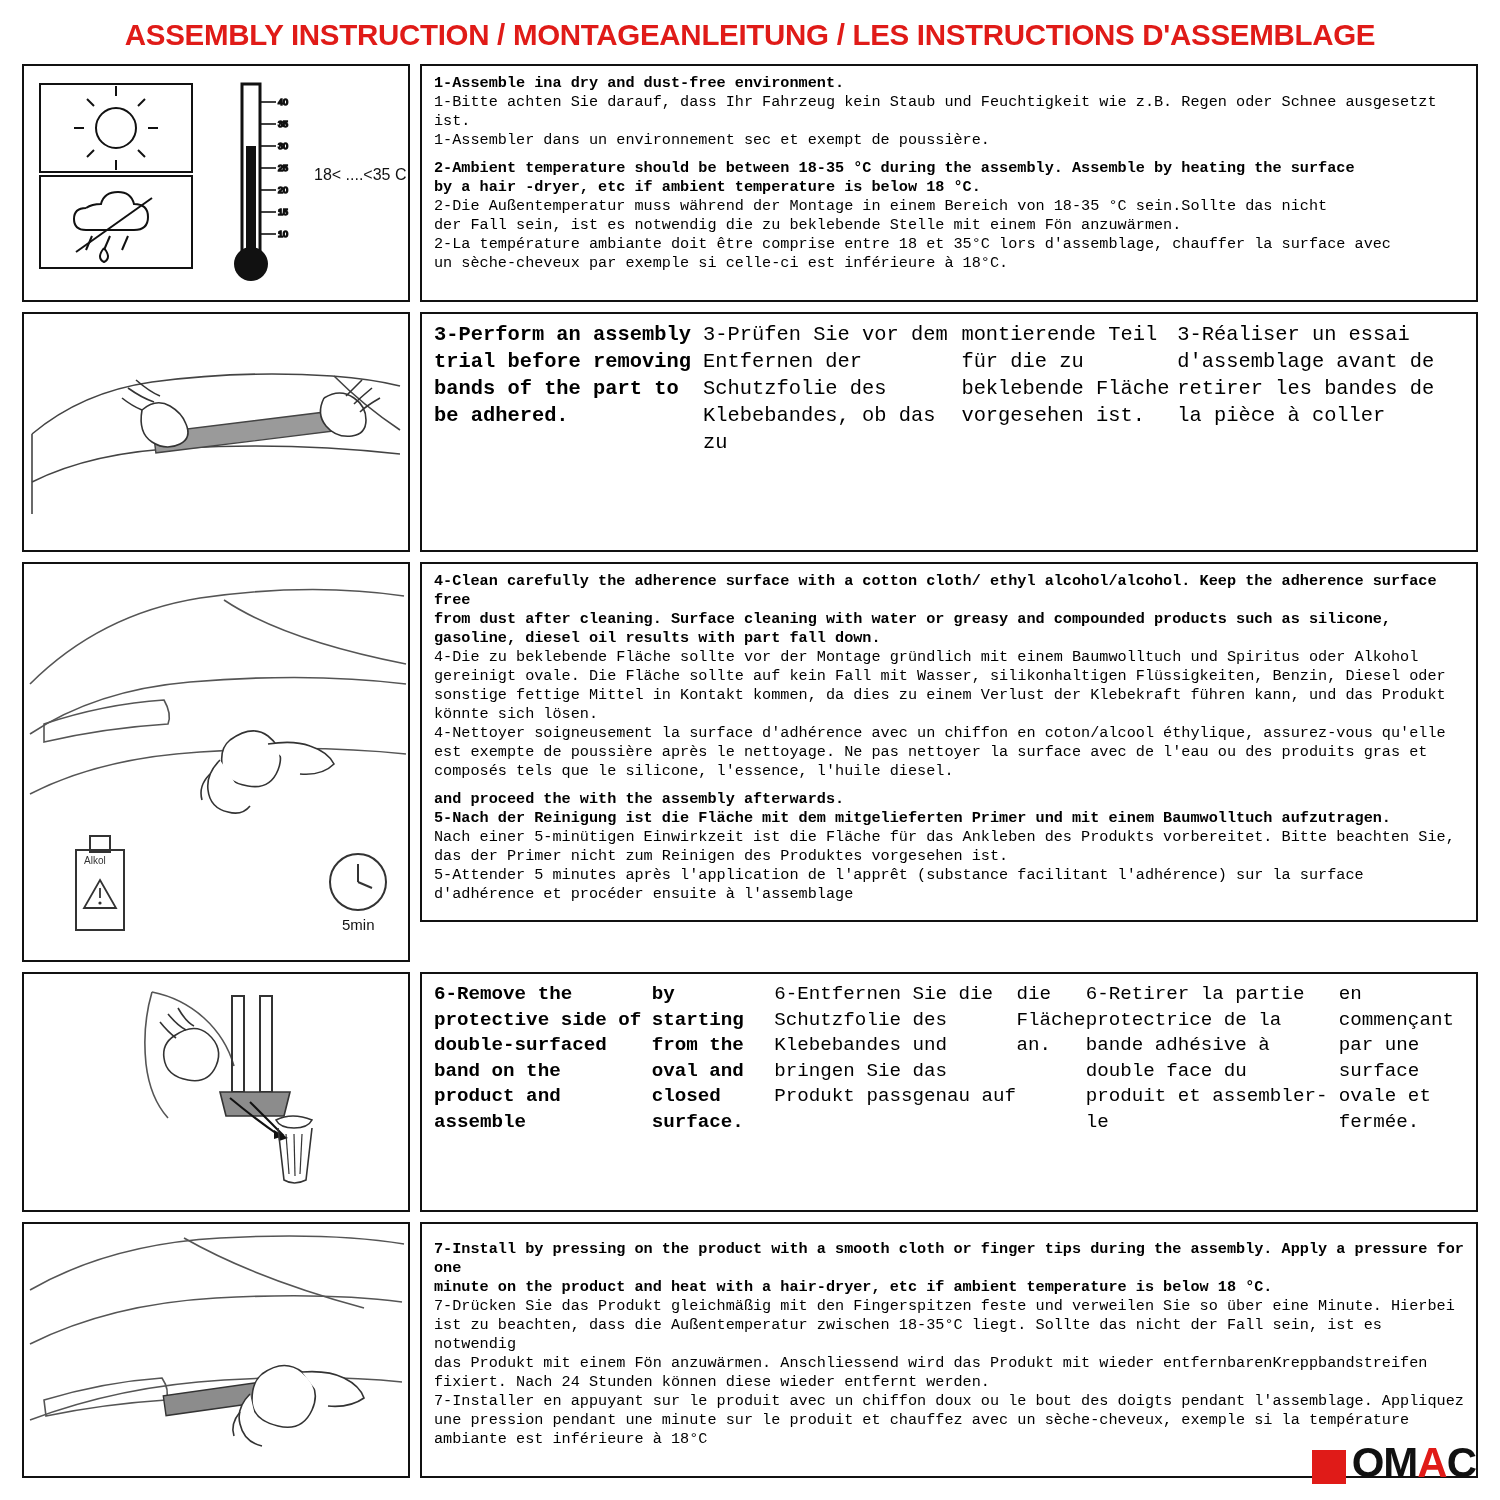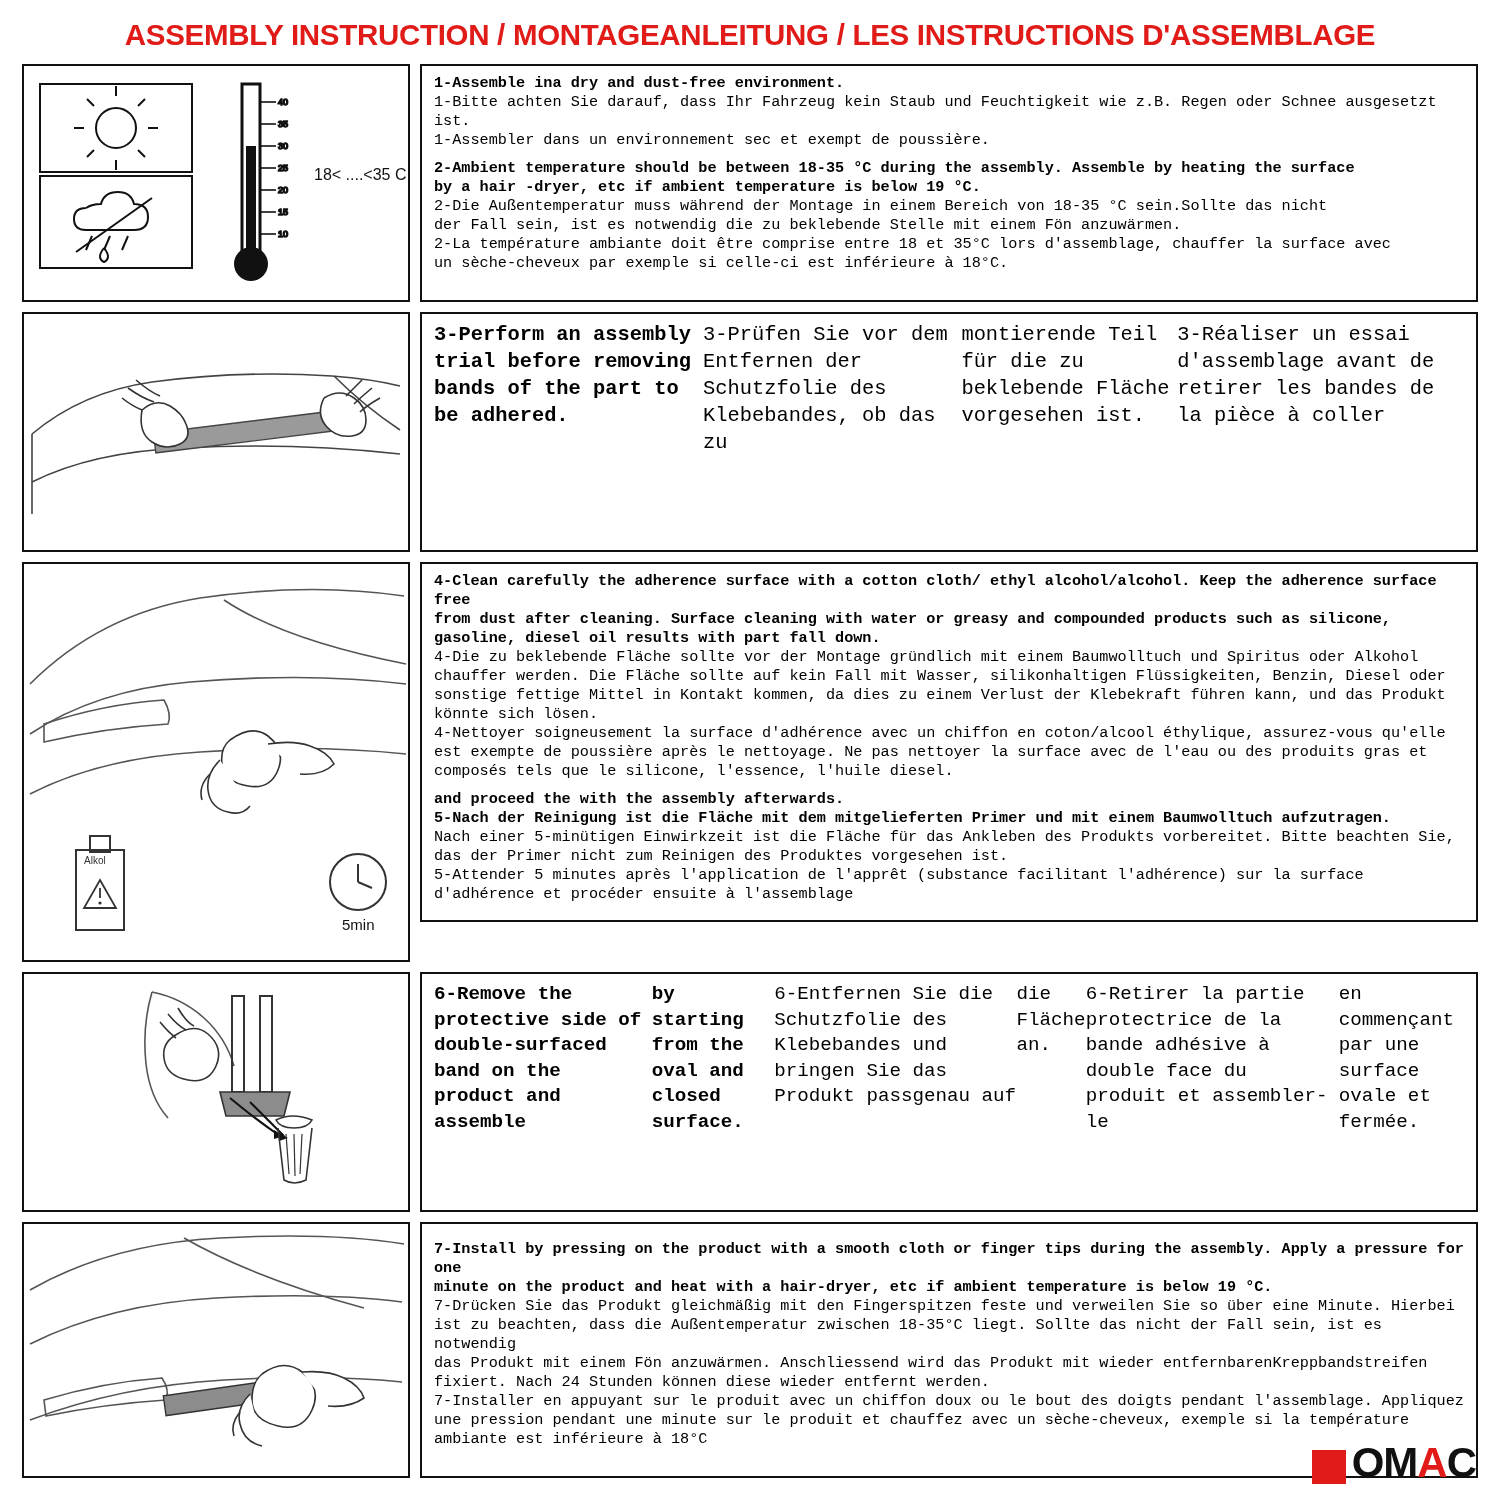--- a/index.html
+++ b/index.html
@@ -162,21 +162,21 @@
           </g>
           <text x="290" y="114" font-family="'Liberation Sans',sans-serif" font-size="16" fill="#111">18&lt; ....&lt;35 C</text>
         </svg>
       </div>
       <div class="cell txt" style="height:238px;">
         <p class="b">1-Assemble ina dry and dust-free environment.</p>
         <p>1-Bitte achten Sie darauf, dass Ihr Fahrzeug kein Staub und Feuchtigkeit wie z.B. Regen oder Schnee ausgesetzt ist.</p>
         <p>1-Assembler dans un environnement sec et exempt de poussière.</p>
         <div class="gap"></div>
         <p class="b">2-Ambient temperature should be between 18-35 °C  during the assembly. Assemble by heating the surface</p>
-        <p class="b">by a hair -dryer, etc if ambient temperature is below 19 °C.</p>
+        <p class="b">by a hair -dryer, etc if ambient temperature is below 18 °C.</p>
         <p>2-Die Außentemperatur muss während der Montage in einem Bereich von 18-35 °C  sein.Sollte das nicht</p>
         <p>der Fall sein, ist es notwendig die zu beklebende Stelle mit einem Fön anzuwärmen.</p>
         <p>2-La température ambiante doit être comprise entre 18 et 35°C lors d'assemblage, chauffer la surface avec</p>
         <p>un sèche-cheveux par exemple si celle-ci est inférieure à 18°C.</p>
       </div>
     </div>
 
     <div class="row">
       <div class="cell img" style="height:240px;">
         <svg width="384" height="236" viewBox="0 0 384 236">
@@ -230,21 +230,21 @@
           <line x1="334" y1="318" x2="334" y2="300" stroke="#333" stroke-width="2"></line>
           <line x1="334" y1="318" x2="348" y2="324" stroke="#333" stroke-width="2"></line>
           <text x="318" y="366" font-family="'Liberation Sans',sans-serif" font-size="15" fill="#111">5min</text>
         </svg>
       </div>
       <div class="cell txt" style="height:360px;">
         <p class="b">4-Clean carefully the adherence surface with a cotton cloth/ ethyl alcohol/alcohol. Keep the adherence surface free</p>
         <p class="b">from dust after cleaning. Surface cleaning with water or greasy and compounded products such as silicone,</p>
         <p class="b">gasoline, diesel oil results with part fall down.</p>
         <p>4-Die zu beklebende Fläche sollte vor der Montage gründlich mit einem Baumwolltuch und Spiritus oder Alkohol</p>
-        <p>chauffer werden. Die Fläche sollte auf kein Fall mit Wasser, silikonhaltigen Flüssigkeiten, Benzin, Diesel oder</p>
+        <p>gereinigt ovale. Die Fläche sollte auf kein Fall mit Wasser, silikonhaltigen Flüssigkeiten, Benzin, Diesel oder</p>
         <p>sonstige fettige Mittel in Kontakt kommen, da dies zu einem Verlust der Klebekraft führen kann, und das Produkt</p>
         <p>könnte sich lösen.</p>
         <p>4-Nettoyer soigneusement la surface d'adhérence avec un chiffon en coton/alcool éthylique, assurez-vous qu'elle</p>
         <p>est exempte de poussière après le nettoyage. Ne pas nettoyer la surface avec de l'eau ou des produits gras et</p>
         <p>composés tels que le silicone, l'essence, l'huile diesel.</p>
         <div class="gap"></div>
         <p class="b">and proceed the with the assembly afterwards.</p>
         <p class="b">5-Nach der Reinigung ist die Fläche mit dem mitgelieferten Primer und mit einem Baumwolltuch aufzutragen.</p>
         <p>Nach einer 5-minütigen Einwirkzeit ist die Fläche für das Ankleben des Produkts vorbereitet. Bitte beachten Sie,</p>
         <p>das der Primer nicht zum Reinigen des Produktes vorgesehen ist.</p>
@@ -303,21 +303,21 @@
           <rect x="140" y="162" width="142" height="20" transform="rotate(-8 210 172)" fill="#8c8c8c" stroke="#333" stroke-width="1.4"></rect>
 
           <path d="M238 150 q22 -16 40 -2 q20 16 10 38 q-10 22 -34 16 q-26 -6 -26 -26 q0 -18 10 -26" fill="#fff" stroke="#333" stroke-width="1.6"></path>
           <path d="M278 148 q26 -2 42 6 q16 8 20 20 q-14 10 -36 8" fill="#fff" stroke="#333" stroke-width="1.6"></path>
           <path d="M226 170 q-14 14 -10 30 q4 18 22 22" fill="#fff" stroke="#333" stroke-width="1.6"></path>
           <path d="M216 188 q-10 12 -6 24" fill="none" stroke="#333" stroke-width="1.6"></path>
         </svg>
       </div>
       <div class="cell txt" style="height:256px;padding-top:16px;">
         <p class="b">7-Install by pressing on the product with a smooth cloth or finger tips during the assembly. Apply a pressure for one</p>
-        <p class="b">minute on the product and heat with a hair-dryer, etc if ambient temperature is below 19 °C.</p>
+        <p class="b">minute on the product and heat with a hair-dryer, etc if ambient temperature is below 18 °C.</p>
         <p>7-Drücken Sie das Produkt gleichmäßig mit den Fingerspitzen feste und verweilen Sie so über eine Minute. Hierbei</p>
         <p>ist zu beachten, dass die Außentemperatur zwischen 18-35°C liegt. Sollte das nicht der Fall sein, ist es notwendig</p>
         <p>das Produkt mit einem Fön anzuwärmen. Anschliessend wird das Produkt mit wieder entfernbarenKreppbandstreifen</p>
         <p>fixiert. Nach 24 Stunden können diese wieder entfernt werden.</p>
         <p>7-Installer en appuyant sur le produit avec un chiffon doux ou le bout des doigts pendant l'assemblage. Appliquez</p>
         <p>une pression pendant une minute sur le produit et chauffez avec un sèche-cheveux, exemple si la température</p>
         <p>ambiante est inférieure à 18°C</p>
       </div>
     </div>
 

